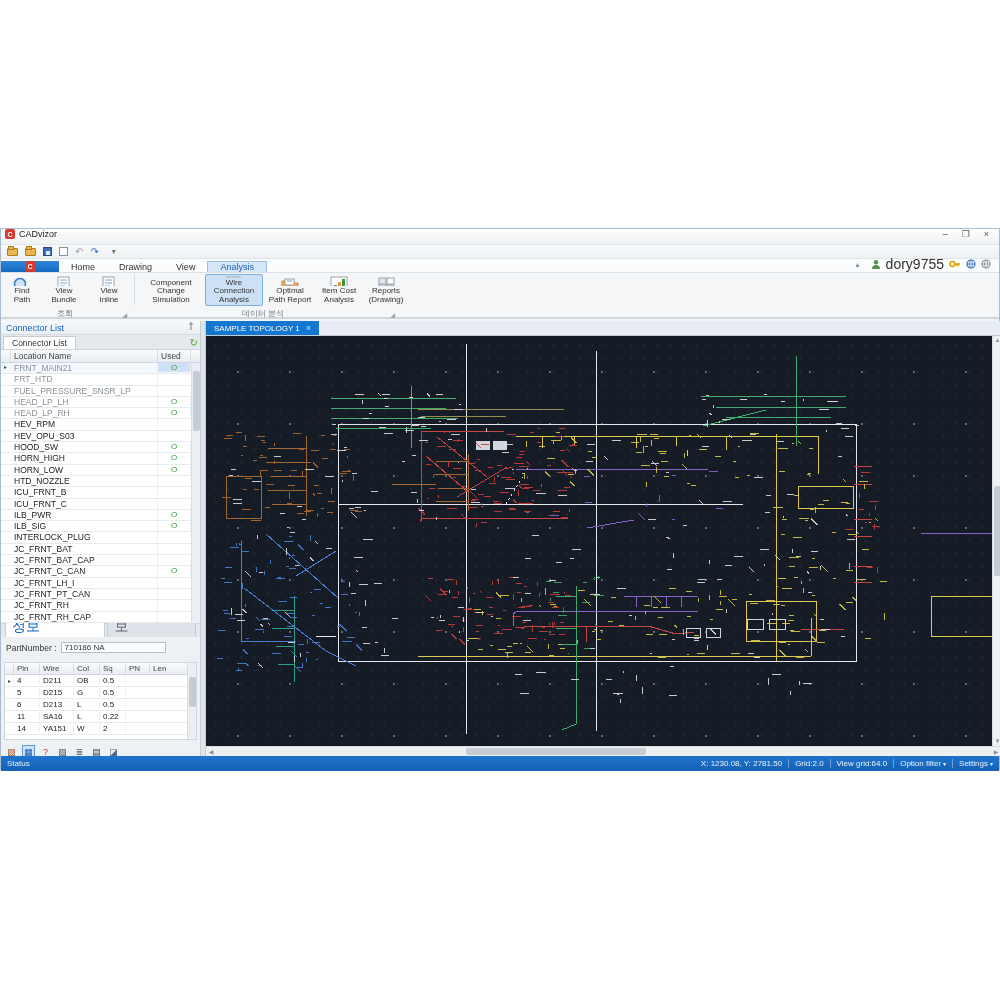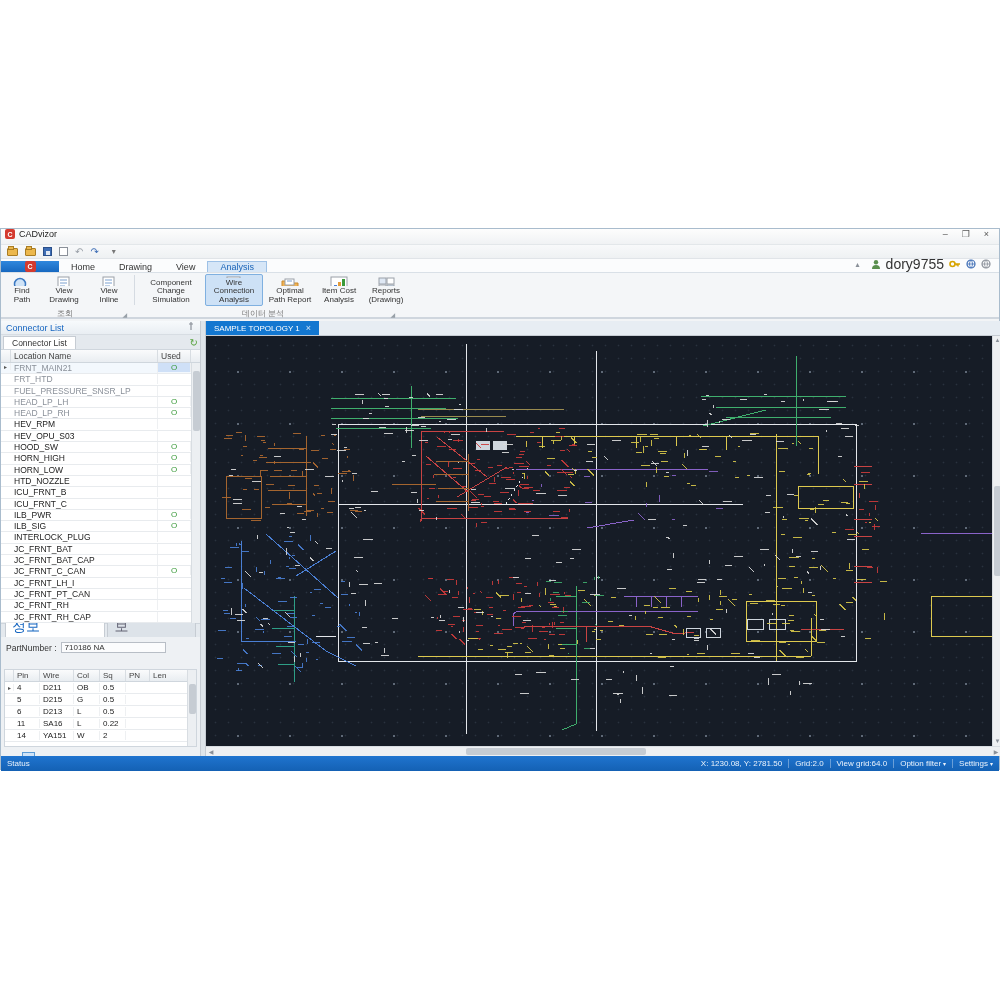--- a/index.html
+++ b/index.html
@@ -79,21 +79,21 @@
   .crow .selcell{background:#cfe0f7;}
   .vtrack{position:absolute;right:0;top:0;width:9px;height:100%;background:#eceff2;border-left:1px solid #d8dde2;}
   .vthumb{position:absolute;left:1px;width:7px;background:#c6ccd3;border-radius:2px;}
 
   .dtabs{height:14px;background:#e4e9ee;display:flex;align-items:flex-end;gap:2px;padding:1px 4px 0 4px;border-top:1px solid #cfd6dd;}
   .dtab{padding:1px 6px;font-size:14px;color:#667;background:#dde3e9;border:1px solid #c6ccd3;border-bottom:none;}
   .dtab.active{background:#fff;color:#1565c0;}
   .pnrow{height:21px;display:flex;align-items:center;padding:0 5px;gap:4px;background:#eef1f4;font-size:8.5px;color:#333;}
   .pnrow input{width:105px;height:11px;border:1px solid #b8bec6;background:#fbfcfd;font-size:8px;padding:0 3px;
                font-family:"Liberation Sans",sans-serif;color:#333;}
-  .ptable{position:relative;height:78px;background:#fff;border-top:1px solid #cfd6dd;overflow:hidden;margin:11px 3px 0 3px;border:1px solid #cfd6dd;}
+  .ptable{position:relative;height:78px;background:#fff;border-top:1px solid #cfd6dd;overflow:hidden;margin:4px 3px 0 3px;border:1px solid #cfd6dd;}
   .pthead{display:flex;height:12px;background:linear-gradient(#fafbfc,#e9edf1);border-bottom:1px solid #cfd6dd;font-size:8px;color:#444;}
   .pthead span{padding:1px 3px;border-right:1px solid #d8dde2;}
   .ptrow{display:flex;height:12px;border-bottom:1px solid #e8ebee;font-size:8px;color:#222;align-items:center;}
   .ptrow span{padding:0 3px;border-right:1px solid #eef0f2;white-space:nowrap;overflow:hidden;}
   .pg{width:9px;text-align:center;font-size:6px;color:#555;}
   .pc0{width:26px;} .pc1{width:34px;} .pc2{width:26px;} .pc3{width:26px;} .pc4{width:24px;} .pc5{flex:1;}
   .ficons{height:17px;display:flex;align-items:center;gap:4px;padding:0 4px;margin-top:3px;}
   .fic{width:13px;height:13px;display:flex;align-items:center;justify-content:center;font-size:9px;border:1px solid transparent;}
   .fic.sel{background:#cfe3f7;border-color:#5b9bd5;}
 
@@ -189,21 +189,21 @@
             <span>Find Path</span>
           </div>
           <div class="rbtn" style="width:44px">
             <svg width="22" height="20">
                 <rect x="5" y="1" width="11" height="15" fill="#fff" stroke="#9aa0a8"></rect>
                 <line x1="7" y1="4" x2="14" y2="4" stroke="#7aa0cf"></line>
                 <line x1="7" y1="7" x2="14" y2="7" stroke="#7aa0cf"></line>
                 <line x1="7" y1="10" x2="12" y2="10" stroke="#7aa0cf"></line>
                 <circle cx="15" cy="14" r="3.5" fill="#f3e0b8" stroke="#c98a2e" stroke-width="1.2"></circle>
               </svg>
-            <span>View Drawing</span>
+            <span>View Bundle</span>
           </div>
           <div class="rbtn" style="width:42px">
             <svg width="22" height="20">
                 <rect x="5" y="1" width="11" height="15" fill="#fff" stroke="#9aa0a8"></rect>
                 <line x1="7" y1="4" x2="14" y2="4" stroke="#7aa0cf"></line>
                 <line x1="7" y1="7" x2="14" y2="7" stroke="#7aa0cf"></line>
                 <line x1="7" y1="10" x2="12" y2="10" stroke="#7aa0cf"></line>
                 <path d="M12,12 l6,4 -4,1 z" fill="#3a78c2"></path>
               </svg>
             <span>View Inline</span>

